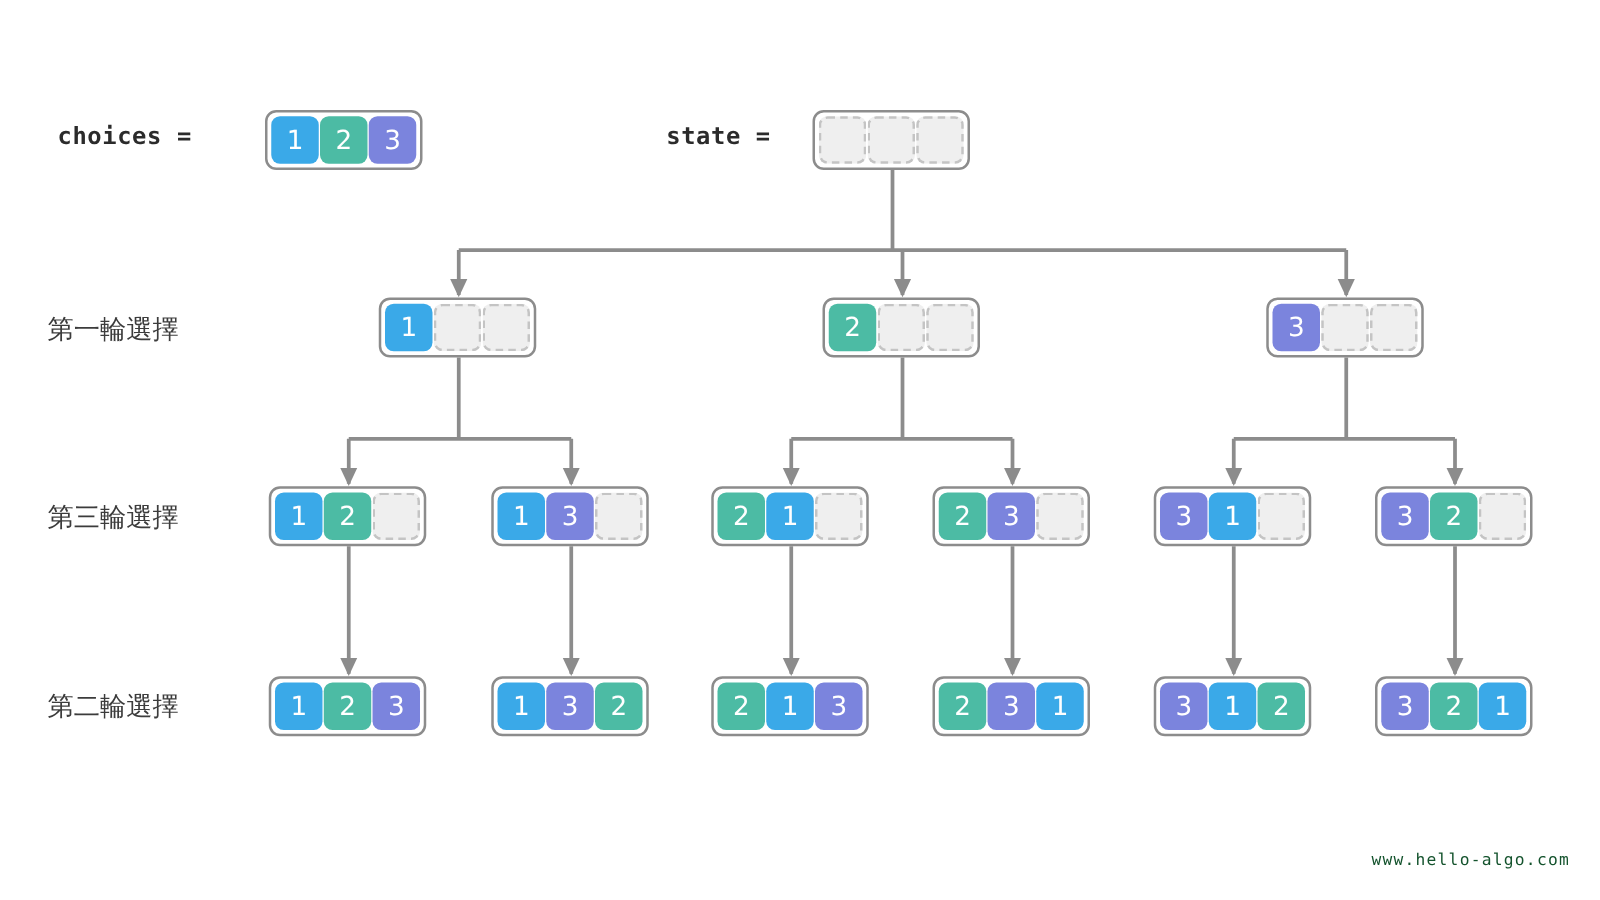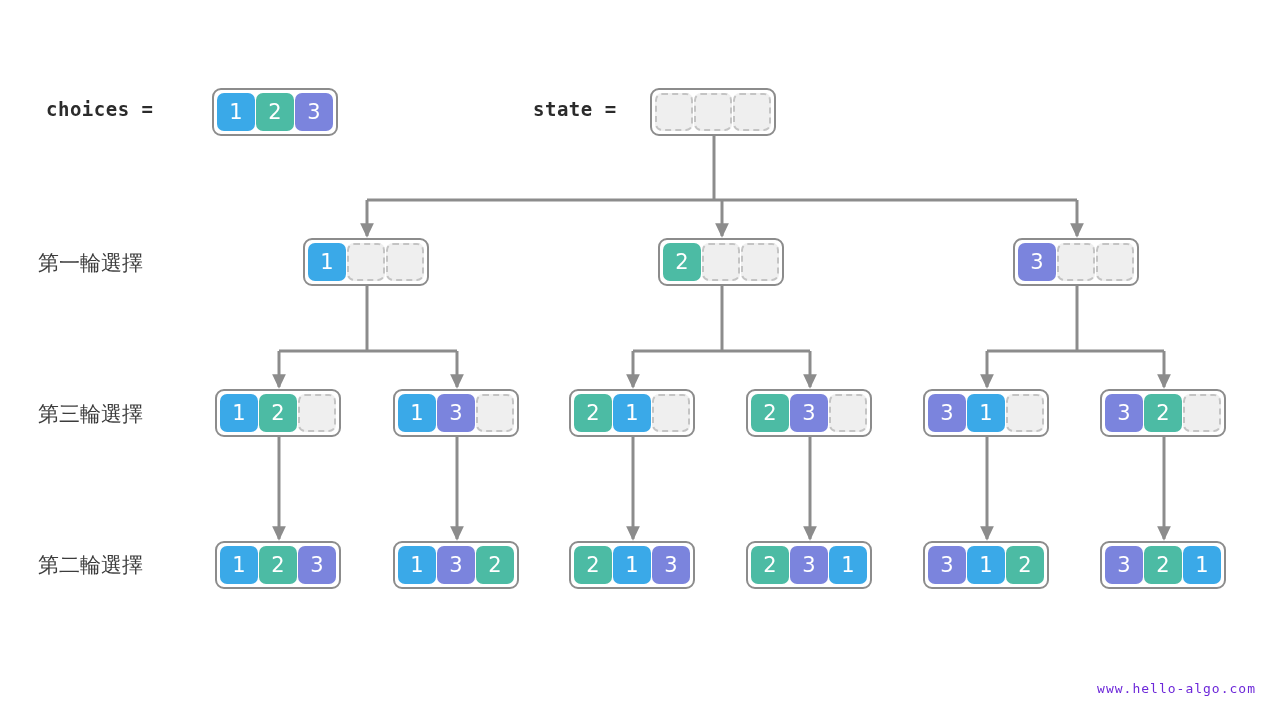--- a/index.html
+++ b/index.html
@@ -83,21 +83,21 @@
   .cell.c2 { background: #4cbba4; }
   .cell.c3 { background: #7b84dd; }
 
   
   .watermark {
     position: absolute;
     right: 24px;
     bottom: 24px;
     font-family: "DejaVu Sans Mono", "Liberation Mono", monospace;
     font-size: 13px;
-    color: #6d28d9;
+    color: #14532d;
     letter-spacing: 1px;
     white-space: nowrap;
   }
 </style>
 </head>
 <body>
 
 <div id="stage">
 
   <svg id="connectors" viewBox="0 0 1280 720" xmlns="http://www.w3.org/2000/svg">

